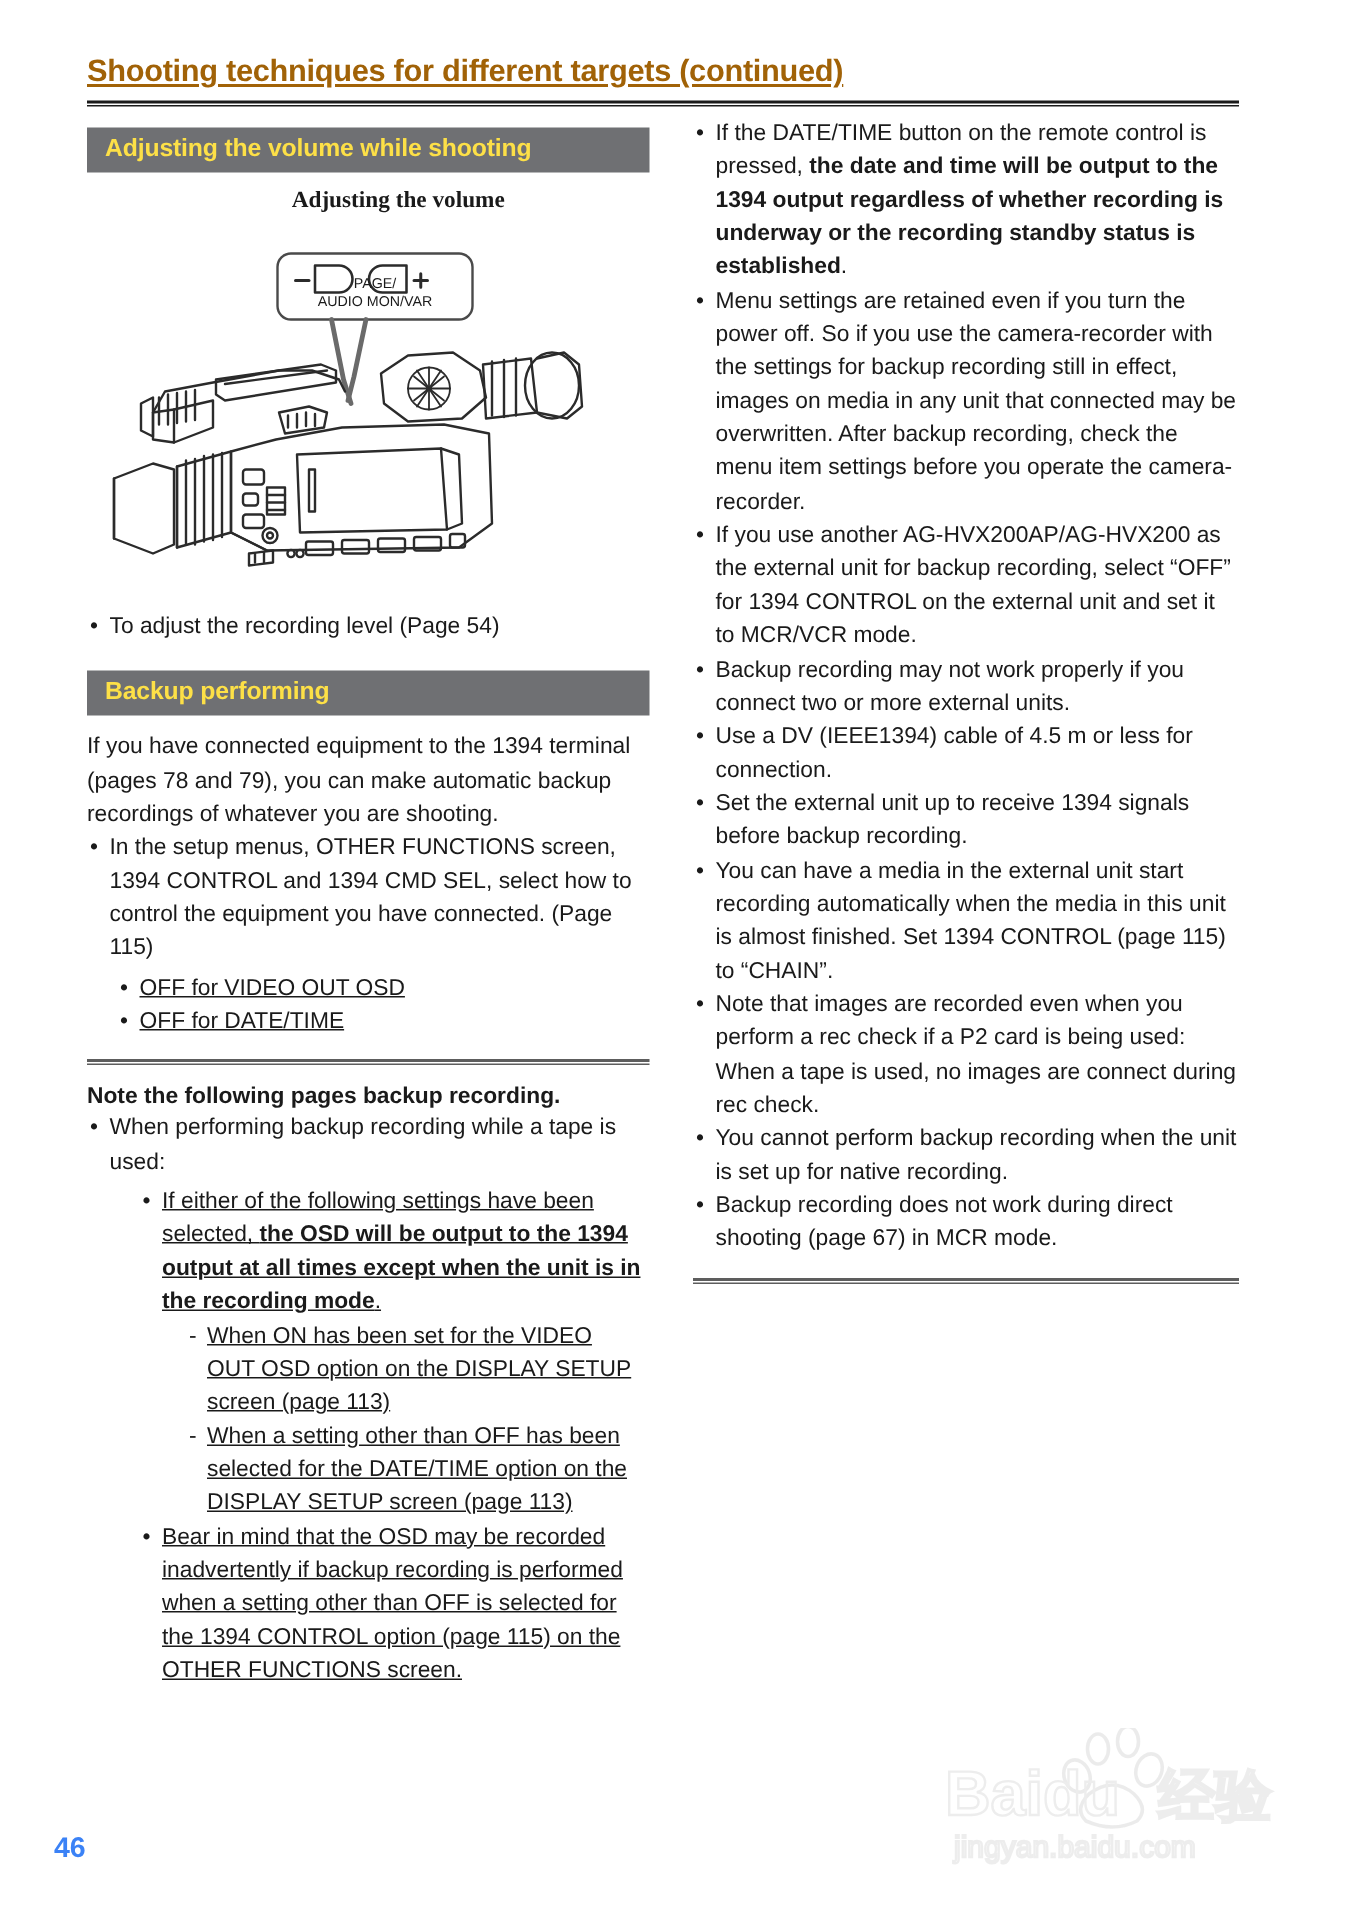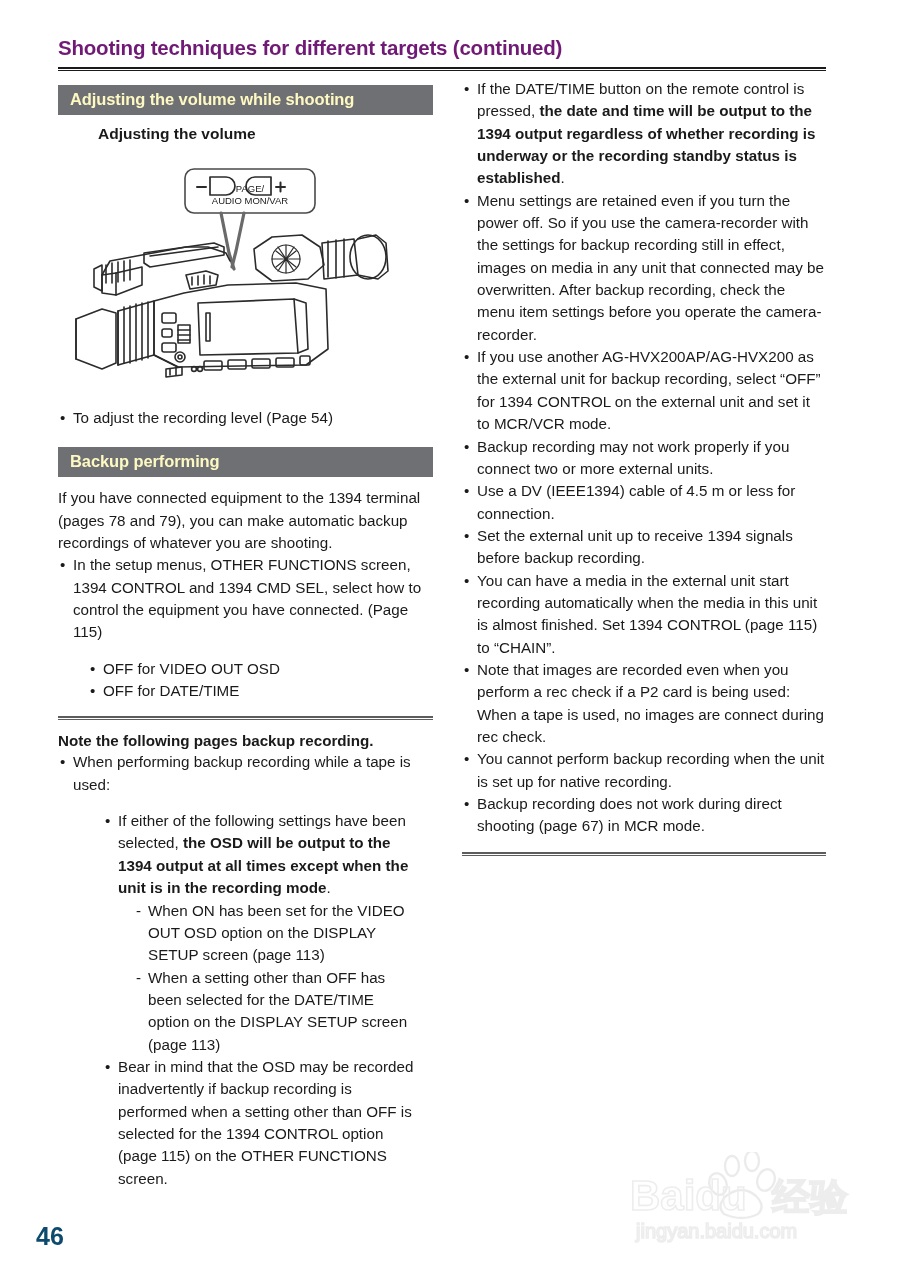--- a/index.html
+++ b/index.html
@@ -22,21 +22,22 @@
 
   
   .page-title {
     position: absolute;
     left: 58px;
     top: 36px;
     width: 768px;
     font-size: 20.5px;
     font-weight: bold;
     letter-spacing: -0.2px;
-    color: #701a75;
+    color: #a16207;
+    text-decoration: underline;
   }
   .title-rule {
     position: absolute;
     left: 58px;
     top: 67px;
     width: 768px;
     height: 4px;
     border-top: 2px solid #1a1a1a;
     border-bottom: 1px solid #1a1a1a;
     box-sizing: border-box;
@@ -52,39 +53,41 @@
   .col-right {
     position: absolute;
     left: 462px;
     top: 78px;
     width: 364px;
   }
 
   
   .section-bar {
     background: #6f7073;
-    color: #fef9c3;
+    color: #fde047;
     font-size: 16.5px;
     font-weight: bold;
     padding: 5px 0 6px 12px;
     letter-spacing: -0.1px;
     margin: 0 0 10px 0;
   }
 
   
   .figure {
     margin: 6px 0 0 0;
     position: relative;
     height: 282px;
   }
   .fig-caption {
+    text-align: center;
     font-size: 15.5px;
     font-weight: bold;
     padding-left: 40px;
     margin-bottom: 2px;
+    font-family: Liberation Serif, serif;
   }
   .fig-art {
     position: absolute;
     left: 0;
     top: 18px;
     width: 375px;
     height: 262px;
   }
 
   
@@ -107,22 +110,23 @@
     margin: 0;
   }
   ul.lvl1 > li::before {
     content: "\2022";
     position: absolute;
     left: 2px;
     top: 0;
   }
   ul.lvl2 {
     list-style: none;
-    margin: 14px;
+    margin: 4px;
     padding: 0 0 0 16px;
+    text-decoration: underline;
   }
   ul.lvl2 > li {
     font-size: 15.2px;
     line-height: 1.47;
     position: relative;
     padding-left: 15px;
   }
   ul.lvl2 > li::before {
     content: "\2022";
     position: absolute;
@@ -159,23 +163,23 @@
     font-size: 15.2px;
     font-weight: bold;
     margin: 0 0 2px 0;
   }
 
   
   .folio {
     position: absolute;
     left: 36px;
     top: 1222px;
-    font-size: 25px;
-    font-weight: bold;
-    color: #0c4a6e;
+    font-size: 19px;
+    font-weight: bold;
+    color: #3b82f6;
   }
 
   
   .watermark {
     position: absolute;
     left: 626px;
     top: 1152px;
     width: 250px;
     height: 96px;
     opacity: 0.5;

